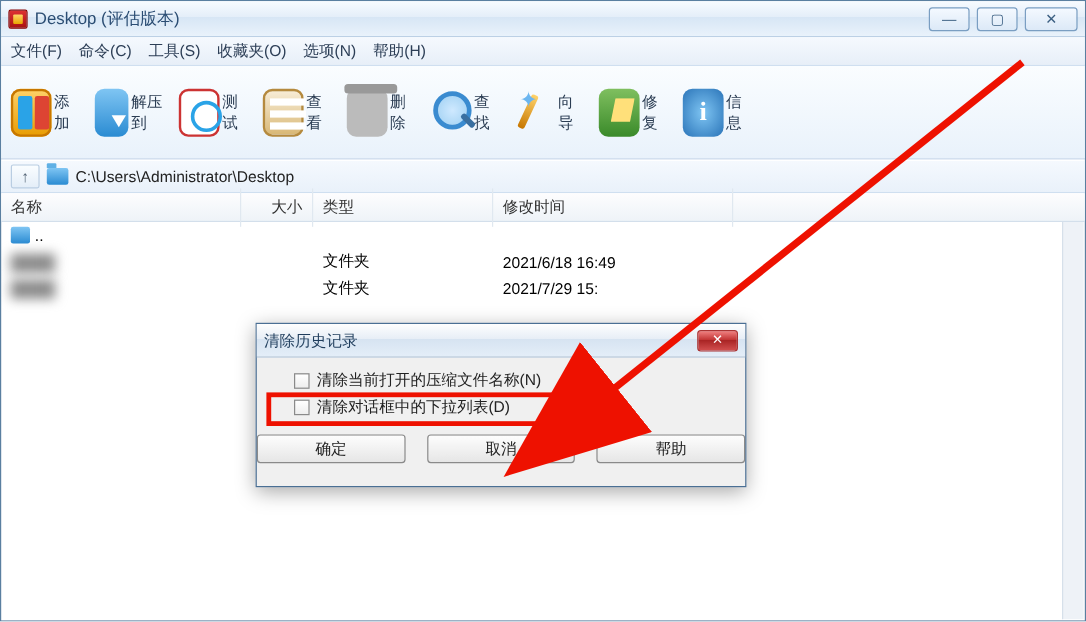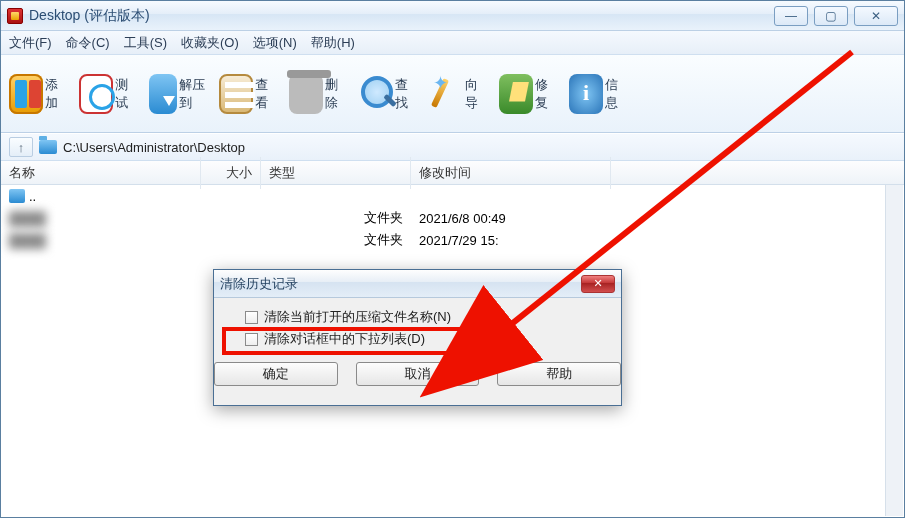--- a/index.html
+++ b/index.html
@@ -56,21 +56,21 @@
   .col-name { width: 200px; }
   .col-size { width: 60px; text-align:right; justify-content:flex-end;}
   .col-type { width: 150px; }
   .col-date { width: 200px; }
 
   .listbody { position: relative; height: 333px; overflow:hidden; }
   .row { display:flex; align-items:center; height: 22px; }
   .row .cell { padding: 0 8px; }
   .cell-name { width: 200px; display:flex; align-items:center; gap:4px;}
   .cell-size { width: 60px; text-align:right;}
-  .cell-type { width: 150px; text-align: right;}
+  .cell-type { width: 150px;}
   .cell-date { width: 200px;}
   .up-glyph { width:16px;height:14px;background:linear-gradient(#7fc5f3,#2a8bd2);border-radius:2px;}
 
   
   .blur { filter: blur(5px); color:#888; }
 
   
   .vscroll { position:absolute; right:1px; top:184px; width:18px; bottom:1px; background:#eef2f7; border-left:1px solid #d6e0ea; }
 
   
@@ -109,26 +109,26 @@
     <span>选项(N)</span>
     <span>帮助(H)</span>
   </div>
 
   <div class="toolbar">
     <div class="tool-btn">
         <div class="ico ico-add"></div>
         <div class="lbl">添加</div>
       </div>
     <div class="tool-btn">
+        <div class="ico ico-extract"></div>
+        <div class="lbl">解压到</div>
+      </div>
+    <div class="tool-btn">
         <div class="ico ico-test"></div>
         <div class="lbl">测试</div>
-      </div>
-    <div class="tool-btn">
-        <div class="ico ico-extract"></div>
-        <div class="lbl">解压到</div>
       </div>
     <div class="tool-btn">
         <div class="ico ico-view"></div>
         <div class="lbl">查看</div>
       </div>
     <div class="tool-btn">
         <div class="ico ico-delete"></div>
         <div class="lbl">删除</div>
       </div>
     <div class="tool-btn">
@@ -166,21 +166,21 @@
     <div class="row">
       <div class="cell cell-name">
           <div class="up-glyph"></div>
           <span>..</span>
         </div>
     </div>
     <div class="row">
       <div class="cell cell-name blur">████</div>
       <div class="cell cell-size"></div>
       <div class="cell cell-type">文件夹</div>
-      <div class="cell cell-date">2021/6/8 00:49</div>
+      <div class="cell cell-date">2021/6/18 16:49</div>
     </div>
     <div class="row">
       <div class="cell cell-name blur">████</div>
       <div class="cell cell-size"></div>
       <div class="cell cell-type">文件夹</div>
       <div class="cell cell-date">2021/7/29 15:</div>
     </div>
   </div>
 
   <div class="vscroll"></div>

